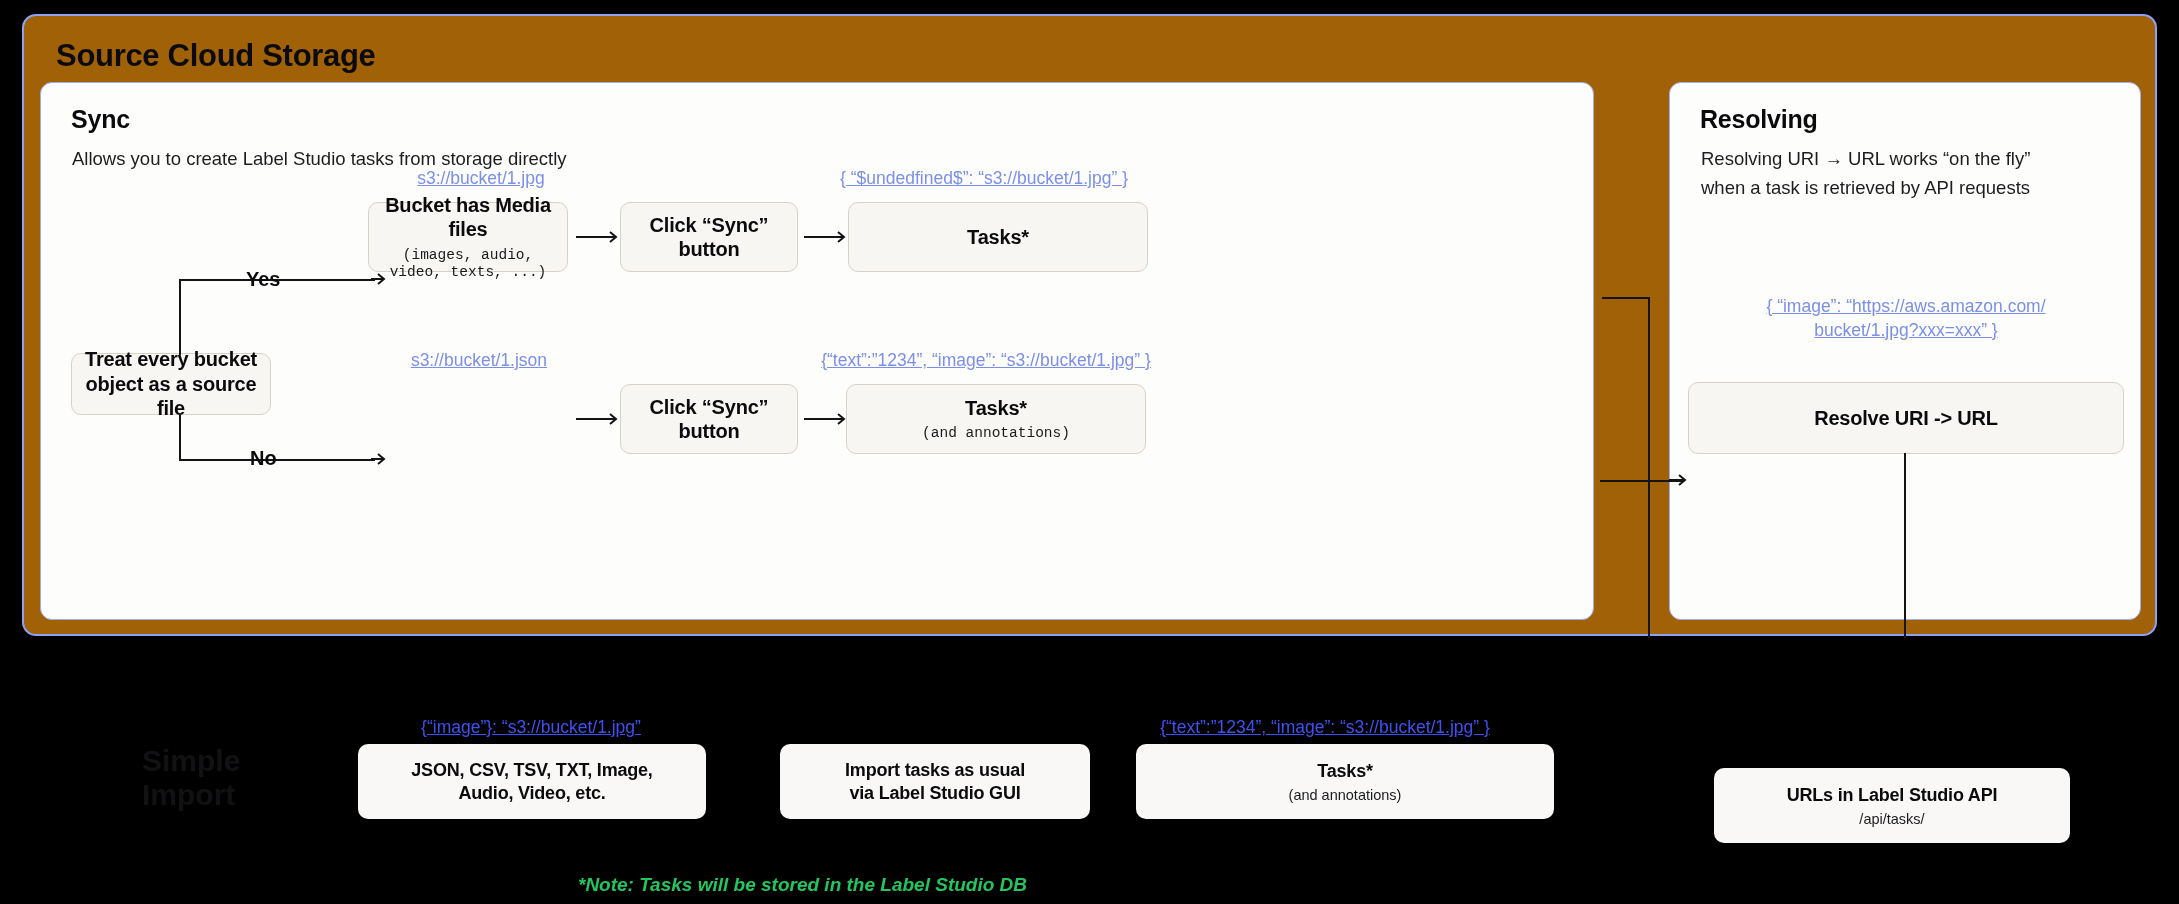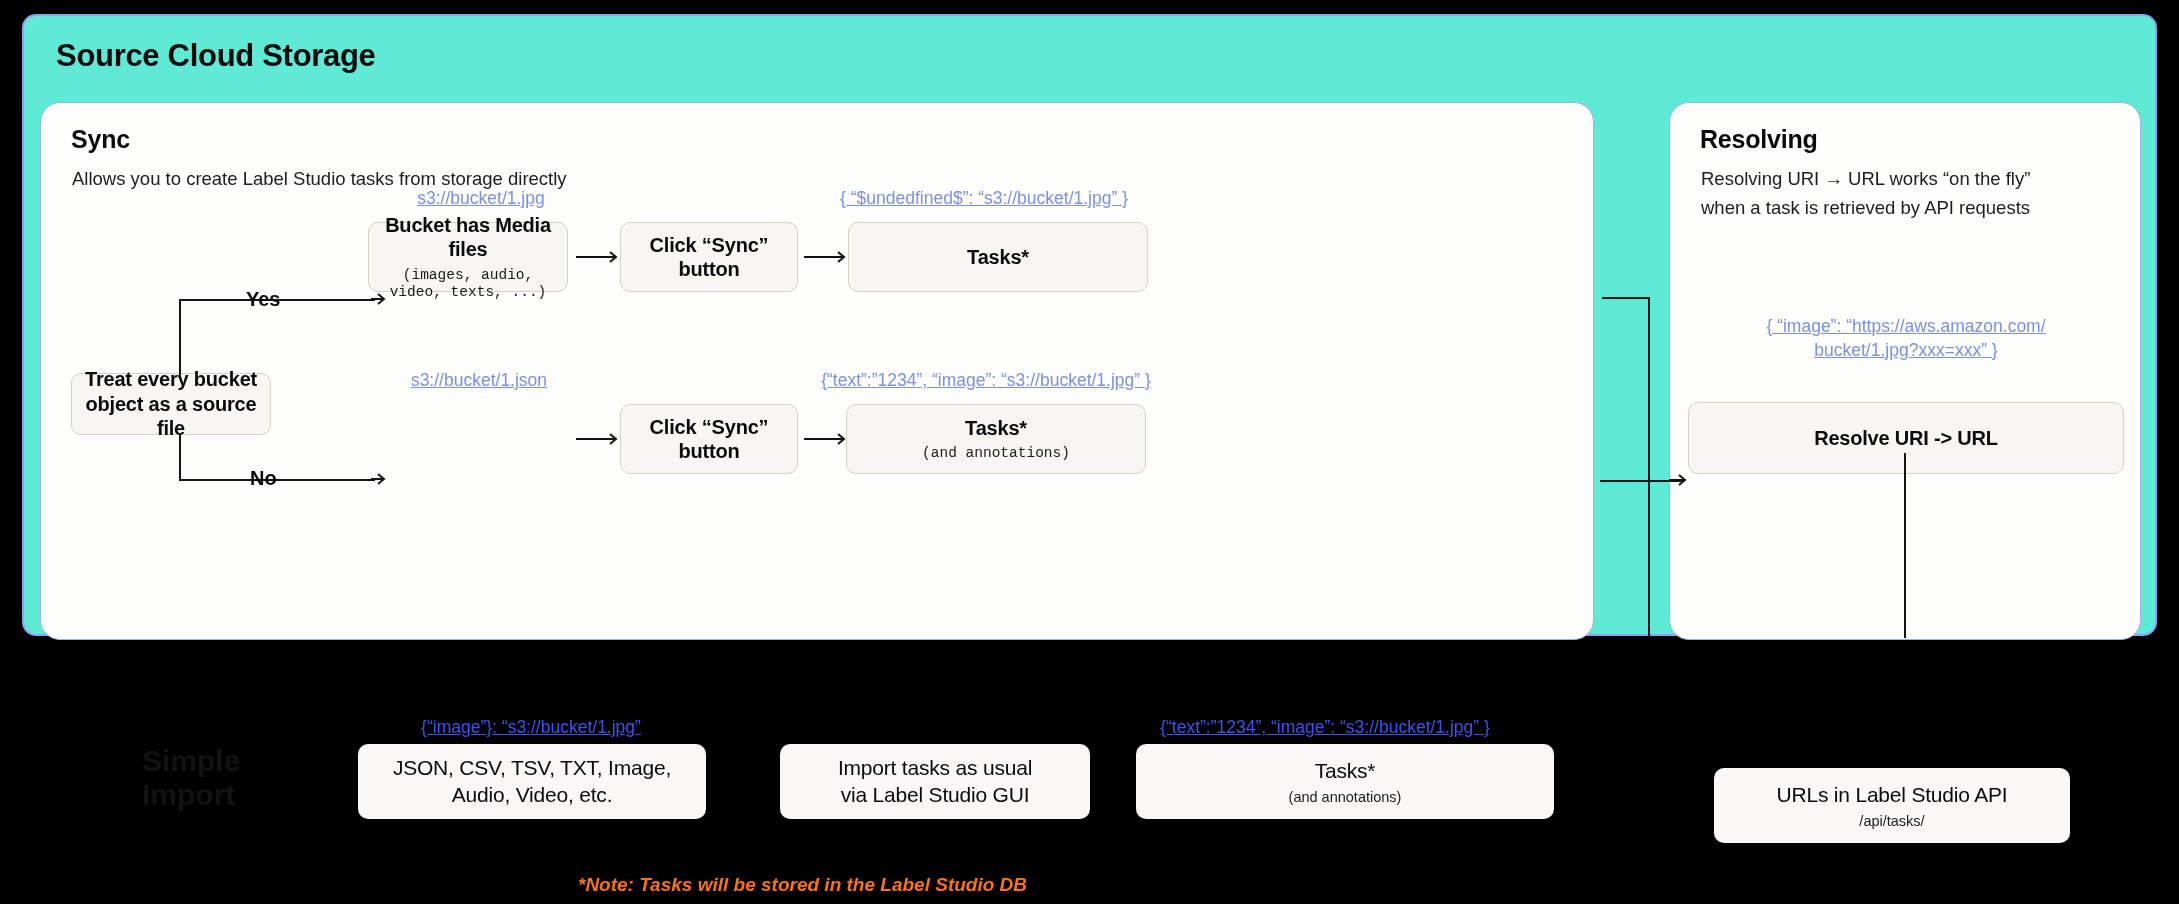--- a/index.html
+++ b/index.html
@@ -9,41 +9,40 @@
     font-family: "Liberation Sans", sans-serif;
     overflow: hidden;
   }
   #root { position: relative; width: 2179px; height: 904px; }
 
   
   .outer-panel {
     position: absolute;
     left: 22px; top: 14px;
     width: 2135px; height: 622px;
-    background: #5eead4;
+    background: #a16207;
     border: 2px solid #8CA3F5;
     border-radius: 14px;
     padding-left: 16px;
   }
   .outer-title {
     position: absolute;
     left: 32px; top: 22px;
     font-size: 31px;
     font-weight: bold;
     color: #0B0B0E;
     letter-spacing: -0.3px;
   }
 
   
   .card {
     position: absolute;
     background: #FDFDFB;
     border: 1.5px solid #9BB0F2;
-    border-radius: 20px;
-    margin-top: 20px;
+    border-radius: 12px;
   }
   #sync-card  { left: 16px;   top: 66px; width: 1554px; height: 538px; }
   #resolve-card { left: 1645px; top: 66px; width: 472px;  height: 538px; }
 
   .card-title {
     position: absolute; left: 30px; top: 22px;
     font-size: 25px; font-weight: bold; color: #0B0B0E;
     letter-spacing: -0.2px;
   }
   .card-sub {
@@ -100,36 +99,36 @@
   
   .dark-node {
     position: absolute;
     background: #F9F8F6;
     border-radius: 10px;
     display: flex; flex-direction: column;
     align-items: center; justify-content: center;
     text-align: center; padding: 4px 8px;
   }
   .dark-node .main {
-    font-size: 21px; font-weight: normal; color: #0B0B0E;
+    font-size: 18px; font-weight: bold; color: #0B0B0E;
     line-height: 1.25; letter-spacing: -0.2px;
   }
   .dark-node .sub { font-size: 14.5px; color: #1B1B1E; margin-top: 5px; }
 
   .ghost-label {
     position: absolute;
     font-size: 30px; font-weight: bold;
     color: #121214;
     line-height: 1.12;
     white-space: pre-line;
   }
   .note {
     position: absolute;
     font-size: 19px; font-style: italic; font-weight: bold;
-    color: #f97316;
+    color: #22c55e;
     white-space: nowrap;
   }
 </style>
 </head>
 <body>
 
 <div id="root">
 
   <div class="outer-panel">
     <div class="outer-title">Source Cloud Storage</div>

